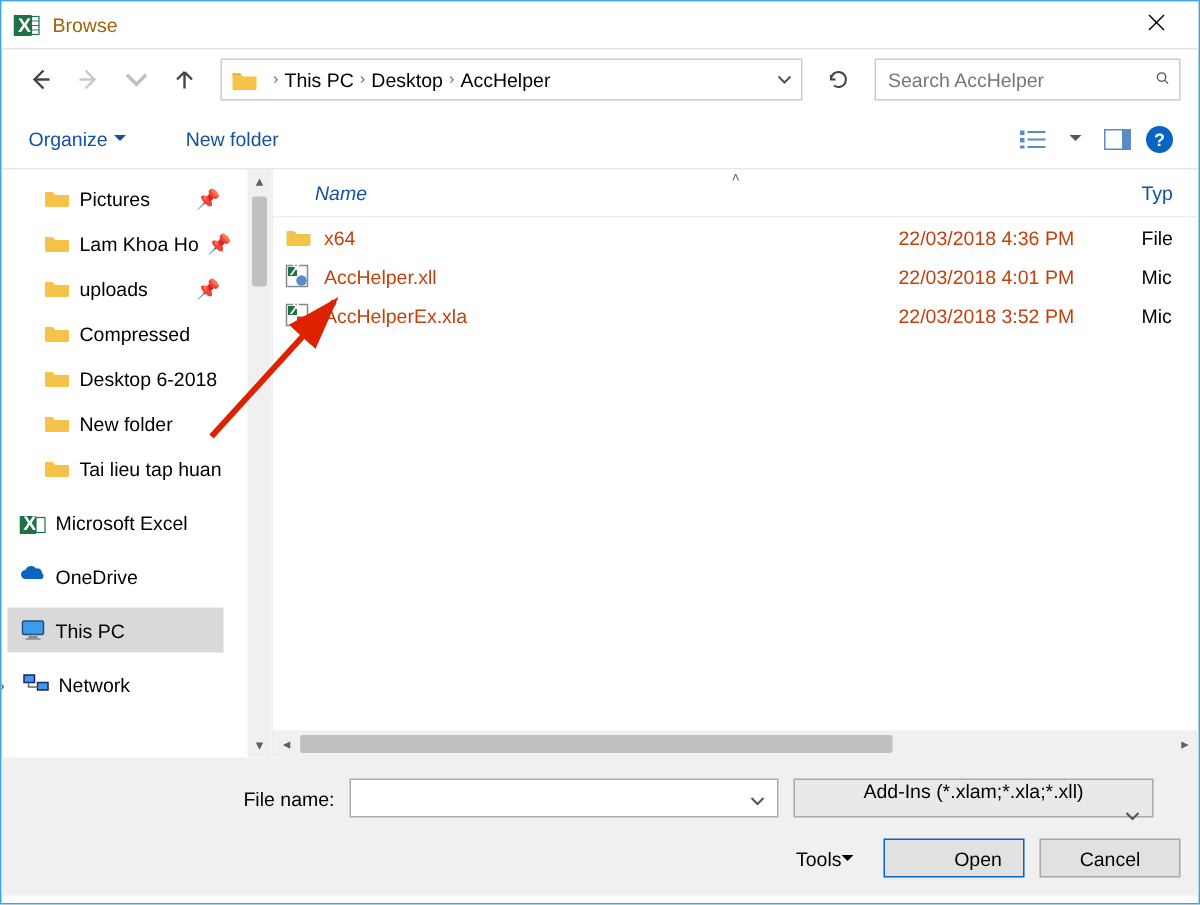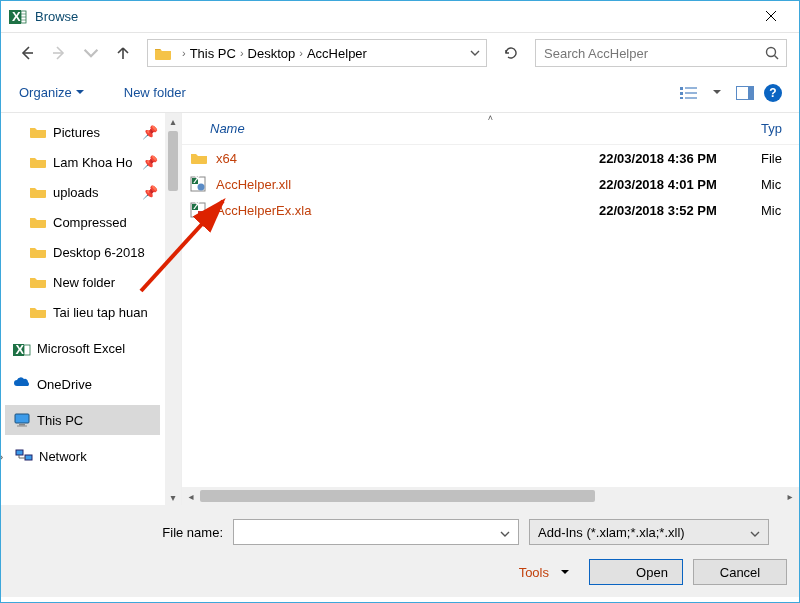--- a/index.html
+++ b/index.html
@@ -2,90 +2,90 @@
 <html><head>
 <meta charset="utf-8">
 <style>
 * { box-sizing: border-box; font-family: "Segoe UI", Tahoma, sans-serif; font-size: 13px; }
 html, body { margin: 0; padding: 0; }
 body { background: #fff; width: 800px; height: 603px; overflow: hidden; border: 1px solid #3da7db; position: relative; }
 
 
 .titlebar { height: 32px; display: flex; align-items: center; padding: 0 8px; background: #fff; border-bottom: 1px solid #e5e5e5; }
 .titlebar .excel-icon { width: 18px; height: 18px; margin-right: 8px; }
-.titlebar .title { flex: 1; color: #0c4a6e; }
+.titlebar .title { flex: 1; color: #a16207; }
 .titlebar .close { width: 40px; text-align: center; font-size: 16px; color: #000; cursor: pointer; }
 
 
 .navrow { height: 40px; display: flex; align-items: center; padding: 0 12px; gap: 4px; }
 .nav-btn { width: 28px; height: 28px; display: inline-flex; align-items: center; justify-content: center; color: #333; border-radius: 2px; }
 .nav-btn.disabled { color: #bdbdbd; }
 .nav-btn svg { width: 16px; height: 16px; }
 .breadcrumb { flex: 1; display: flex; align-items: center; border: 1px solid #ccc; height: 28px; padding: 0 6px; margin: 0 6px; background: #fff; }
 .breadcrumb .folder-ico { width: 18px; height: 14px; margin-right: 6px; }
 .breadcrumb .sep { color: #6a6a6a; margin: 0 4px; font-size: 11px; }
 .breadcrumb .crumb { color: #000; }
 .breadcrumb .chev-down { margin-left: auto; color: #555; display:flex; align-items:center; }
 .refresh-btn { width: 28px; height: 28px; display: inline-flex; align-items: center; justify-content: center; border: 1px solid transparent; }
-.searchbox { width: 252px; height: 28px; border: 1px solid #ccc; display: flex; align-items: center; padding: 0 6px; color: #777; margin-left: 6px; }
+.searchbox { width: 204px; height: 28px; border: 1px solid #ccc; display: flex; align-items: center; padding: 0 6px; color: #777; margin-left: 6px; }
 .searchbox input { flex: 1; border: none; outline: none; background: transparent; color: #000; }
 .searchbox input::placeholder { color:#777; }
 .searchbox .mag { width: 16px; height: 16px; }
 
 
 .toolbar { height: 40px; display: flex; align-items: center; padding: 0 12px; border-bottom: 1px solid #e7e7e7; }
 .toolbar .tool-link { color: #15509b; padding: 4px 6px; display: inline-flex; align-items: center; gap: 4px; }
 .toolbar .spacer { flex: 1; }
 .toolbar .icon-btn { width: 28px; height: 28px; display: inline-flex; align-items: center; justify-content: center; color: #555; }
 .help-ico { width: 18px; height: 18px; border-radius: 50%; background: #0a64c2; color: #fff; display:inline-flex; align-items:center; justify-content:center; font-size:12px; font-weight:bold; }
 
 
 .main { display: flex; height: 392px; }
 .sidebar { width: 180px; overflow: hidden; position: relative; }
 .sidebar-scroll { position: absolute; right: 0; top: 0; width: 16px; height: 100%; background: #f0f0f0; display:flex; flex-direction:column; align-items:center; }
 .sidebar-scroll .arrow { height: 16px; display:flex; align-items:center; justify-content:center; color:#606060; font-size:10px; width:100%; }
 .sidebar-scroll .thumb { width: 10px; background:#c0c0c0; height:60px; margin-top:2px; border-radius:2px; }
-.tree { padding: 4px 5px 4px 4px; width: 164px; }
+.tree { padding: 4px 16px 4px 4px; width: 164px; }
 .tree-item { display: flex; align-items: center; height: 30px; padding: 0 4px 0 24px; gap: 6px; color:#000; white-space:nowrap; }
 .tree-item.top { padding-left: 8px; margin-top: 6px; }
 .tree-item .ico { width: 18px; height: 14px; flex-shrink:0; }
 .tree-item .pin { margin-left: auto; color:#7a7a7a; width:14px; text-align:center; }
 .tree-item.selected { background:#d9d9d9; }
 
 .filearea { flex: 1; display: flex; flex-direction: column; border-left: 1px solid #eee; position:relative; }
 .file-header { display: flex; align-items: center; height: 32px; color:#15509b; padding: 0 8px; border-bottom: 1px solid #f0f0f0; }
 .file-header .col-name { flex: 1; padding-left: 20px; font-style: italic; }
 .file-header .col-date { width: 160px; }
 .file-header .col-type { width: 30px; overflow:hidden; }
 .file-header .sort-ind { position:absolute; left:50%; top:0; transform:translateX(-50%); color:#5b5b5b; font-size:9px; }
 
 .file-list { flex: 1; overflow: hidden; }
 .file-row { display: flex; align-items:center; height: 26px; padding: 0 8px; }
 .file-row .ico { width: 20px; height:16px; margin-right:6px; flex-shrink:0; display:flex; align-items:center; }
 .file-row .fname { flex:1; color:#c2410c; }
-.file-row .fdate { width:162px; color:#000000;font-weight:bold; }
+.file-row .fdate { width:162px; color:#c2410c; }
 .file-row .ftype { width:30px; overflow:hidden; color:#000; }
 
 .h-scroll { height: 18px; background:#f0f0f0; display:flex; align-items:center; }
 .h-scroll .arrow { width:18px; text-align:center; color:#606060; font-size:10px; }
 .h-scroll .track { flex:1; height:12px; position:relative; }
 .h-scroll .thumb { position:absolute; left:0; top:0; width:68%; height:12px; background:#c0c0c0; border-radius:2px; }
 
 
 .bottom { background:#f0f0f0; padding: 14px 12px 12px; }
 .fn-row { display:flex; align-items:center; gap:10px; margin-bottom: 14px; }
 .fn-label { width: 210px; text-align:right; color:#000; }
 .fn-input { flex:1; height:26px; border:1px solid #aaa; background:#fff; display:flex; align-items:center; padding:0 4px; max-width: 286px; }
 .fn-input input { flex:1; border:none; outline:none; }
 .fn-input .chev { color:#555; padding:0 4px; }
-.filter-select { width: 240px; height:26px; border:1px solid #aaa; background:#e9e9e9; display:flex; align-items:center; padding:0 8px; color:#000; }
+.filter-select { width: 240px; height:26px; border:1px solid #aaa; background:#e9e9e9; display:flex; align-items:center; padding:0 8px; color:#000;flex-direction:column; }
 .filter-select .chev { margin-left:auto; color:#555; }
 
 .btn-row { display:flex; align-items:center; justify-content:flex-end; gap:10px; }
-.tools-link { color:#c2410c; display:flex; align-items:center; gap:12px; margin-right: 10px; }
+.tools-link { color:#000000; display:flex; align-items:center; gap:0; margin-right: 10px; }
 .dlg-btn { width:94px; height:26px; border:1px solid #aaa; background:#e1e1e1; display:inline-flex; align-items:center; justify-content:center; color:#000; }
 .dlg-btn.primary { border:1.5px solid #0a64c2; background:#e1e1e1;padding-left:32px; }
 
 
 .red-arrow { position:absolute; pointer-events:none; }
 
 
 .folder-svg { fill:#f5c349; }
 
 .view-ico svg { width:20px; height:14px; }

